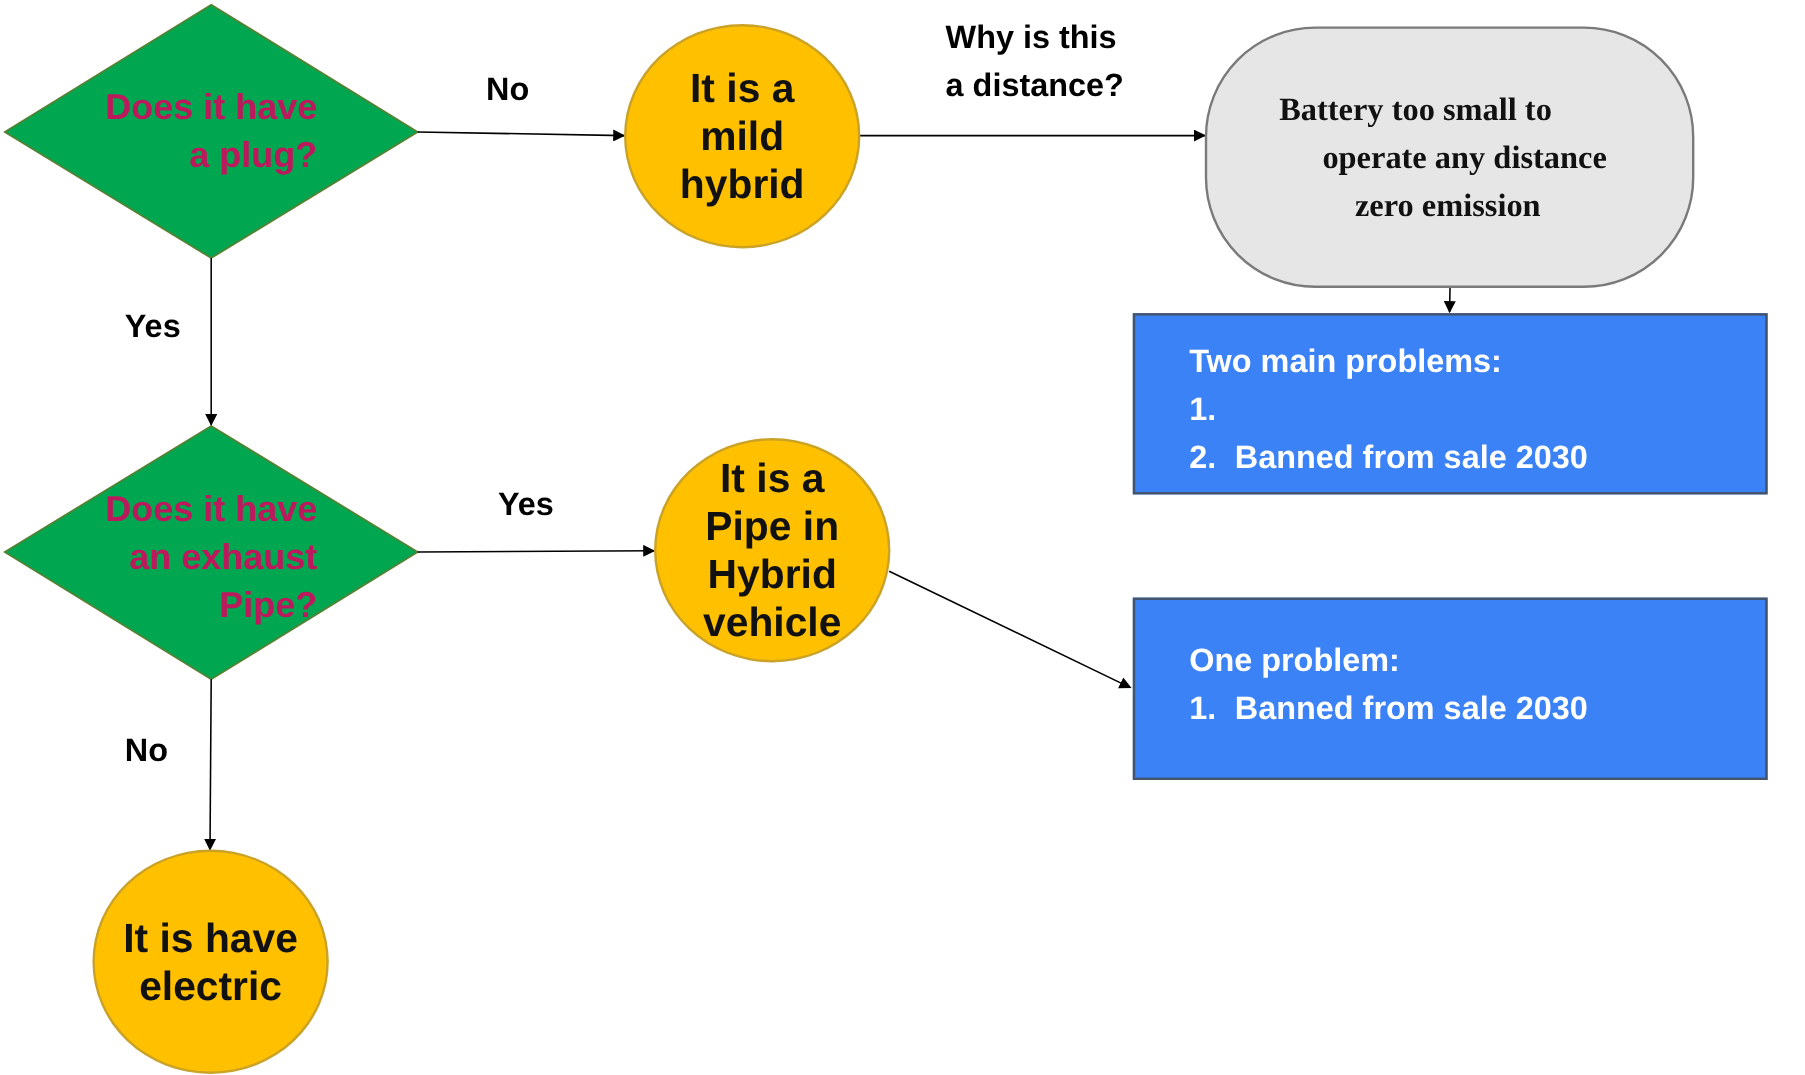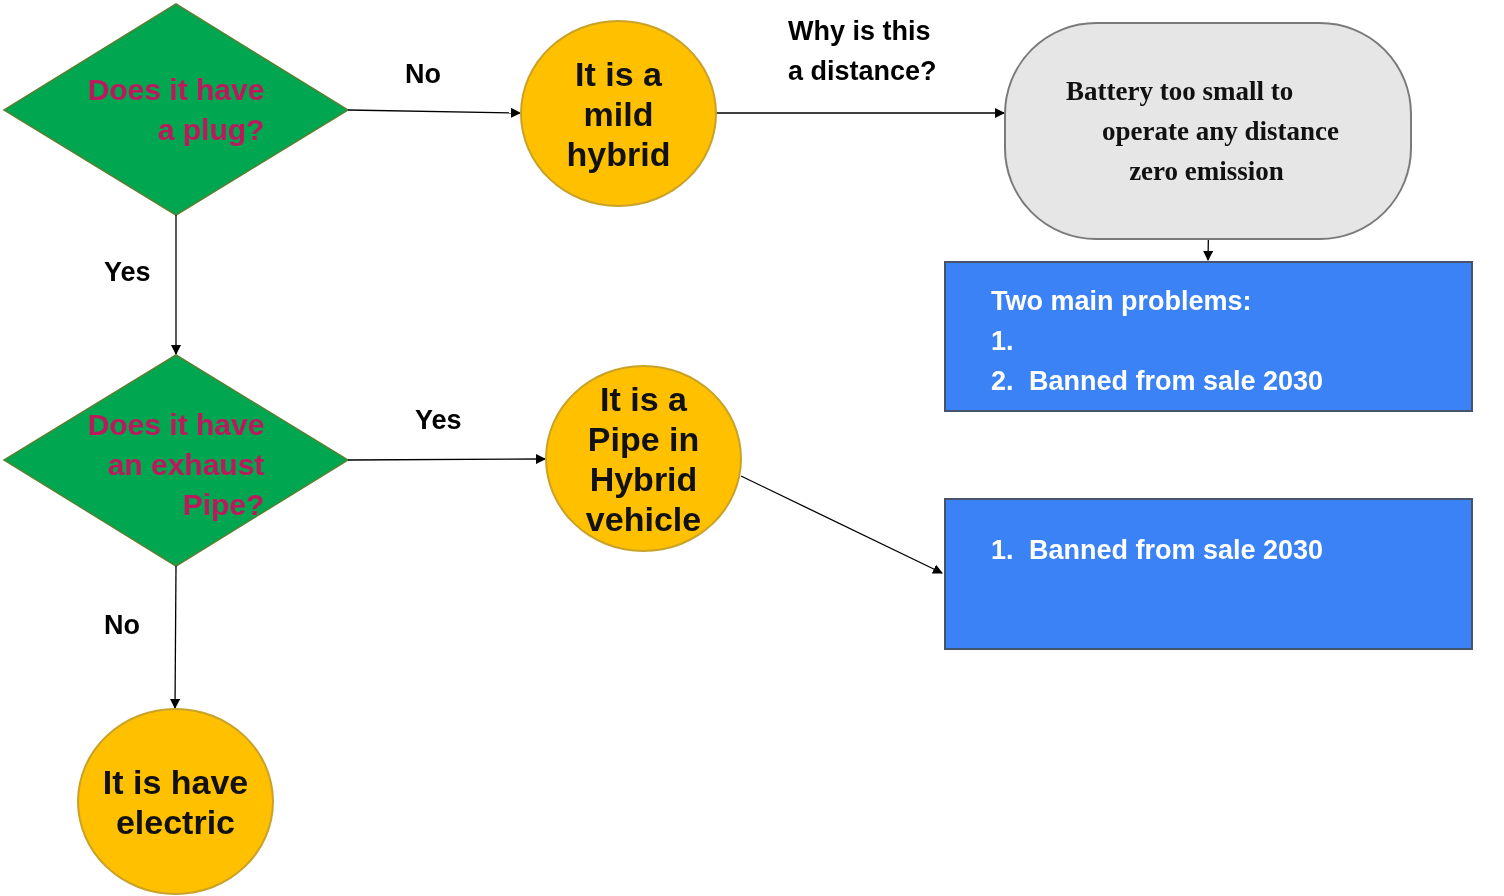--- a/index.html
+++ b/index.html
@@ -99,20 +99,21 @@
       <li>
         <span class="num">2.</span>
         <span>Banned from sale 2030</span>
       </li>
     </ol>
   </div>
 </div>
 
 <div class="node orange" style="left:944px; top:498px; width:529px; height:152px; padding-top:30px;">
   <div>
+    <span class="line">One problem:</span>
     <ol>
       <li>
         <span class="num">1.</span>
         <span>Banned from sale 2030</span>
       </li>
     </ol>
   </div>
 </div>
 
 <div class="label" style="left:405px; top:54px;">No</div>

